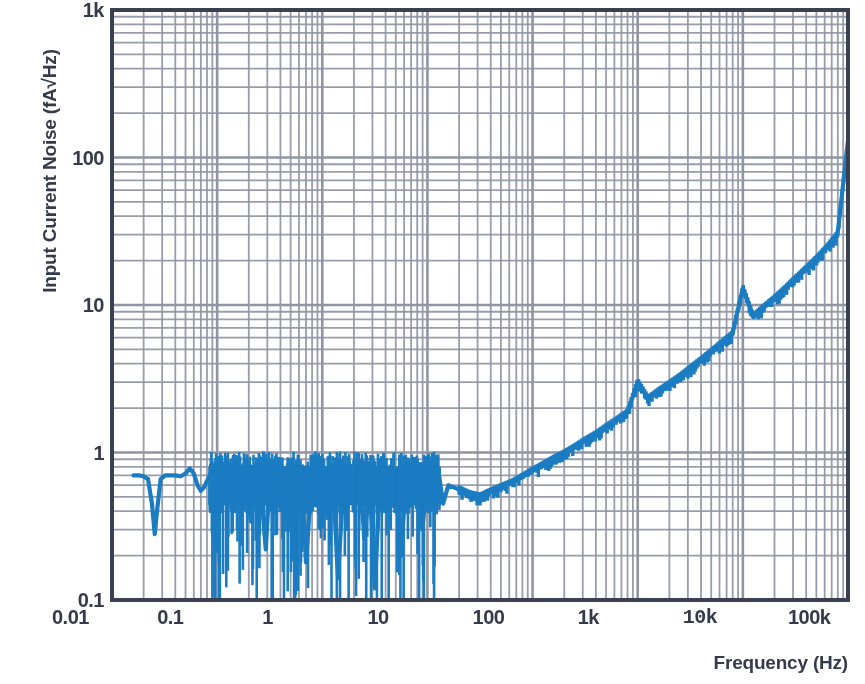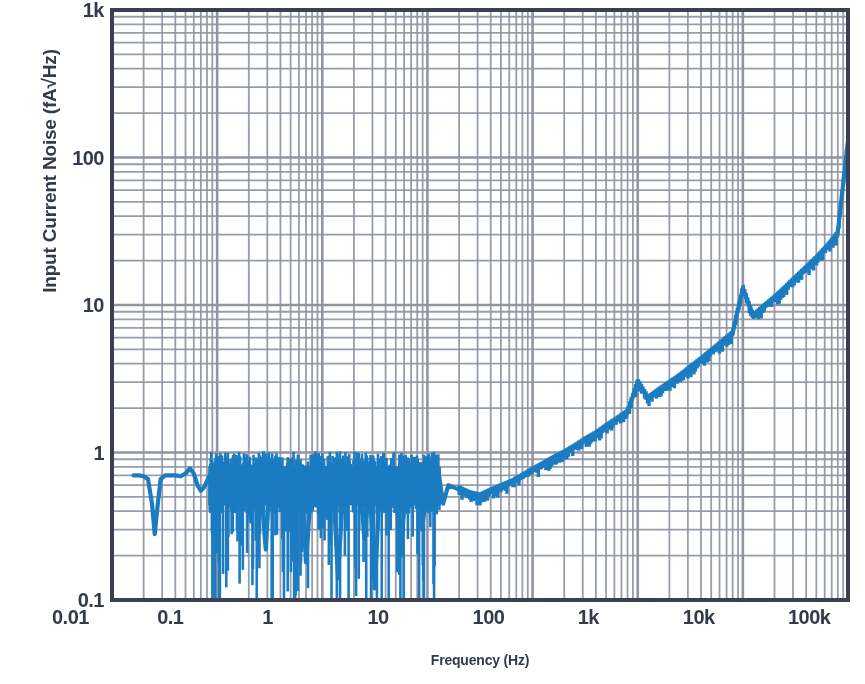--- a/index.html
+++ b/index.html
@@ -23,22 +23,22 @@
     letter-spacing:-0.2px;
     color:#333a4a;
     transform:rotate(-90deg);
     transform-origin:center center;
     white-space:nowrap;
   }
   .xlabel{
     position:absolute;
     left:112px; top:652px;
     width:736px;
-    text-align:center;
-    font-size:14px;
+    text-align:right;
+    font-size:19px;
     font-weight:bold;
     letter-spacing:-0.2px;
     color:#333a4a;
   }
   .ytick{
     position:absolute;
     right:0;
     width:100px;
     text-align:right;
     font-size:20px;
@@ -88,21 +88,21 @@
       <div class="ytick" style="top: 157.5px;">100</div>
       <div class="ytick" style="top: 10px;">1k</div>
     </div>
   <div id="xtick-holder">
       <div class="xtick" style="left: 112px;">0.01</div>
       <div class="xtick" style="left: 217.143px;">0.1</div>
       <div class="xtick" style="left: 322.286px;">1</div>
       <div class="xtick" style="left: 427.429px;">10</div>
       <div class="xtick" style="left: 532.571px;">100</div>
       <div class="xtick" style="left: 637.714px;">1k</div>
-      <div class="xtick" style="left: 742.857px;">10k</div>
+      <div class="xtick" style="left: 742.857px; font-family: Liberation Mono, monospace;">10k</div>
       <div class="xtick" style="left: 848px;">100k</div>
     </div>
 
   <svg id="plot" width="865" height="684">
       <rect x="112" y="10" width="736" height="590" fill="#ffffff"></rect>
       <g>
         <line x1="112" y1="10" x2="112" y2="600" stroke="#8f95a3" stroke-width="2.6" opacity="1"></line>
         <line x1="143.6511538298129" y1="10" x2="143.6511538298129" y2="600" stroke="#8f95a3" stroke-width="1.8" opacity="0.92"></line>
         <line x1="162.1658919248102" y1="10" x2="162.1658919248102" y2="600" stroke="#8f95a3" stroke-width="1.8" opacity="0.92"></line>
         <line x1="175.30230765962577" y1="10" x2="175.30230765962577" y2="600" stroke="#8f95a3" stroke-width="1.8" opacity="0.92"></line>

